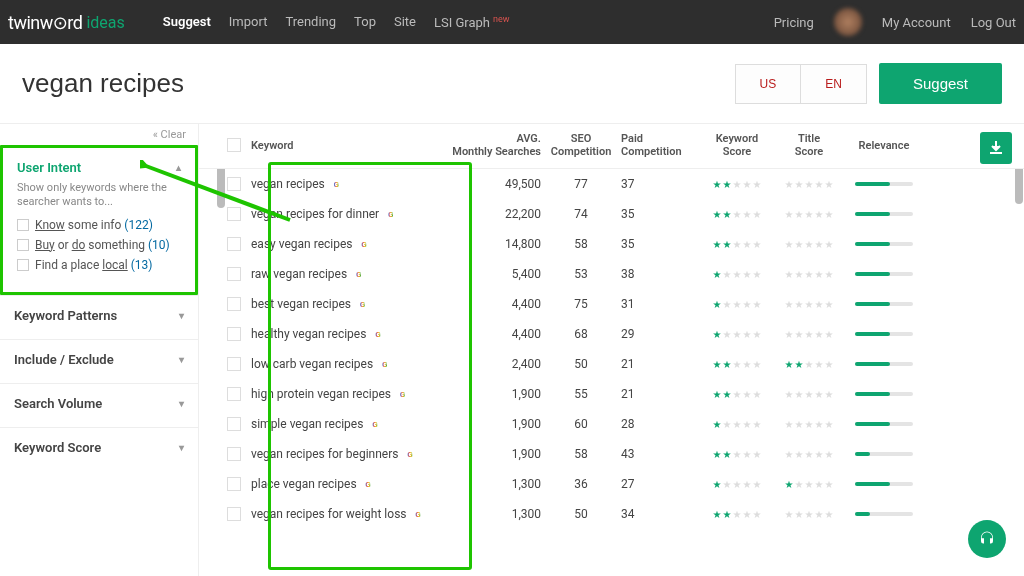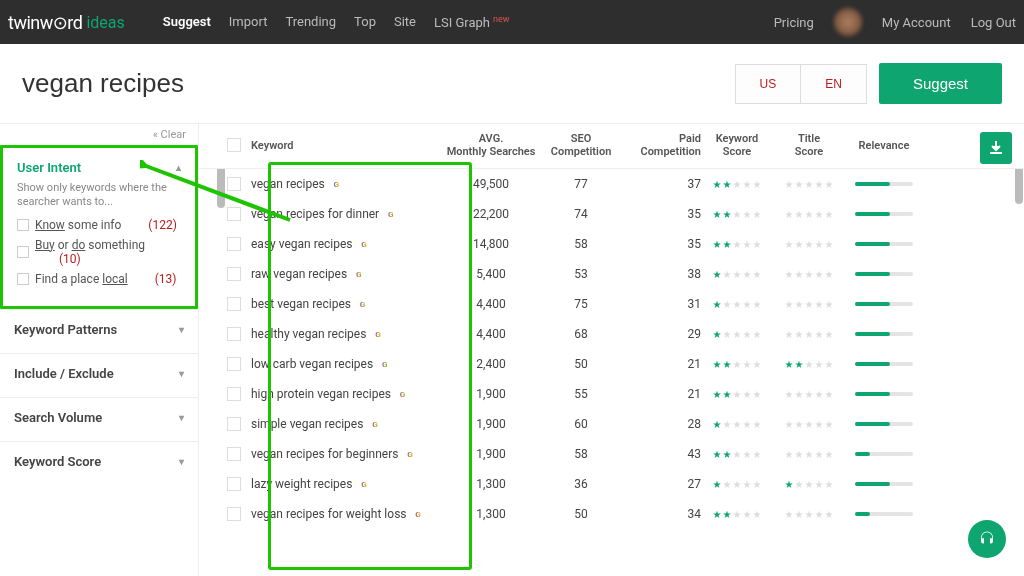--- a/index.html
+++ b/index.html
@@ -31,34 +31,34 @@
 
 .sidebar { width: 199px; border-right: 1px solid #eee; padding: 4px 0 0 0; font-size: 12px; color: #444; overflow: hidden; }
 .clear { text-align: right; padding-right: 12px; font-size: 11px; color: #999; cursor: pointer; margin-bottom: 4px; }
 .filter-group { padding: 10px 14px 14px 14px; border-top: 1px solid #eee; }
 .filter-title { display: flex; justify-content: space-between; align-items: center; font-size: 13px; font-weight: 600; color: #444; cursor: pointer; padding: 2px 0; }
 .filter-title.active { color: #0ea570; }
 .filter-desc { font-size: 11px; color: #888; margin-top: 4px; line-height: 1.3; }
 .filter-opts { margin-top: 8px; }
 .filter-opt { display: flex; align-items: center; gap: 6px; margin: 6px 0; font-size: 12px; color: #555; cursor: pointer; }
 .filter-opt .cb { width: 12px; height: 12px; border: 1px solid #ccc; flex-shrink: 0; }
-.filter-opt .count { color: #b91c1c; margin-left: 24px; }
+.filter-opt .count { color: #0369a1; }
 .underline { text-decoration: underline; }
 .chevron { font-size: 10px; color: #999; }
 .highlight-box { border: 3px solid #1ec400; border-radius: 1px; }
 
 
 .table-area { flex: 1; position: relative; overflow: hidden; }
 .table-scroll { width: 100%; height: 100%; overflow-y: auto; }
 .th-row { display: flex; align-items: center; padding: 8px 12px 10px 28px; border-bottom: 1px solid #eee; font-size: 11px; color: #555; font-weight: 600; position: sticky; top: 0; background: #fff; z-index: 2; }
 .th-row .cb, .td-row .cb { width: 14px; height: 14px; border: 1px solid #ddd; margin-right: 10px; flex-shrink: 0; }
 .col-kw { width: 190px; text-align: left; }
-.col-num { width: 100px; text-align: center; }
+.col-num { width: 100px; text-align: right; }
 .col-seo { width: 80px; text-align: center; }
-.col-paid { width: 80px; text-align: right; }
+.col-paid { width: 80px; text-align: left; }
 .col-stars { width: 72px; text-align: center; }
 .col-rel { width: 78px; text-align: center; }
 .td-row { display: flex; align-items: center; padding: 6px 12px 6px 28px; font-size: 12px; color: #444; height: 30px; }
 .kw-cell { display: flex; align-items: center; gap: 6px; }
 .g-icon { width: 11px; height: 11px; font-size: 8px; display: inline-flex; align-items: center; justify-content: center; }
 .g-icon::before { content: 'G'; font-weight: bold; background: linear-gradient(90deg, #4285f4 0%, #ea4335 40%, #fbbc05 60%, #34a853 100%); -webkit-background-clip: text; -webkit-text-fill-color: transparent; }
 .stars { display: flex; gap: 1px; justify-content: center; }
 .stars .s { font-size: 10px; color: #ddd; }
 .stars .s.on { color: #0ea570; }
 .relbar { width: 58px; height: 4px; background: #e4e4e4; position: relative; margin: 0 auto; border-radius: 2px; }
@@ -477,21 +477,21 @@
             </div>
             <div class="col-rel">
               <div class="relbar">
                 <div class="fill" style="width:25%"></div>
               </div>
             </div>
           </div>
           <div class="td-row">
             <span class="cb"></span>
             <div class="col-kw kw-cell">
-              <span>lazy weight recipes</span>
+              <span>place vegan recipes</span>
               <span class="g-icon"></span>
             </div>
             <div class="col-num">1,300</div>
             <div class="col-seo">36</div>
             <div class="col-paid">27</div>
             <div class="col-stars stars">
               <span class="s on">★</span>
               <span class="s">★</span>
               <span class="s">★</span>
               <span class="s">★</span>

